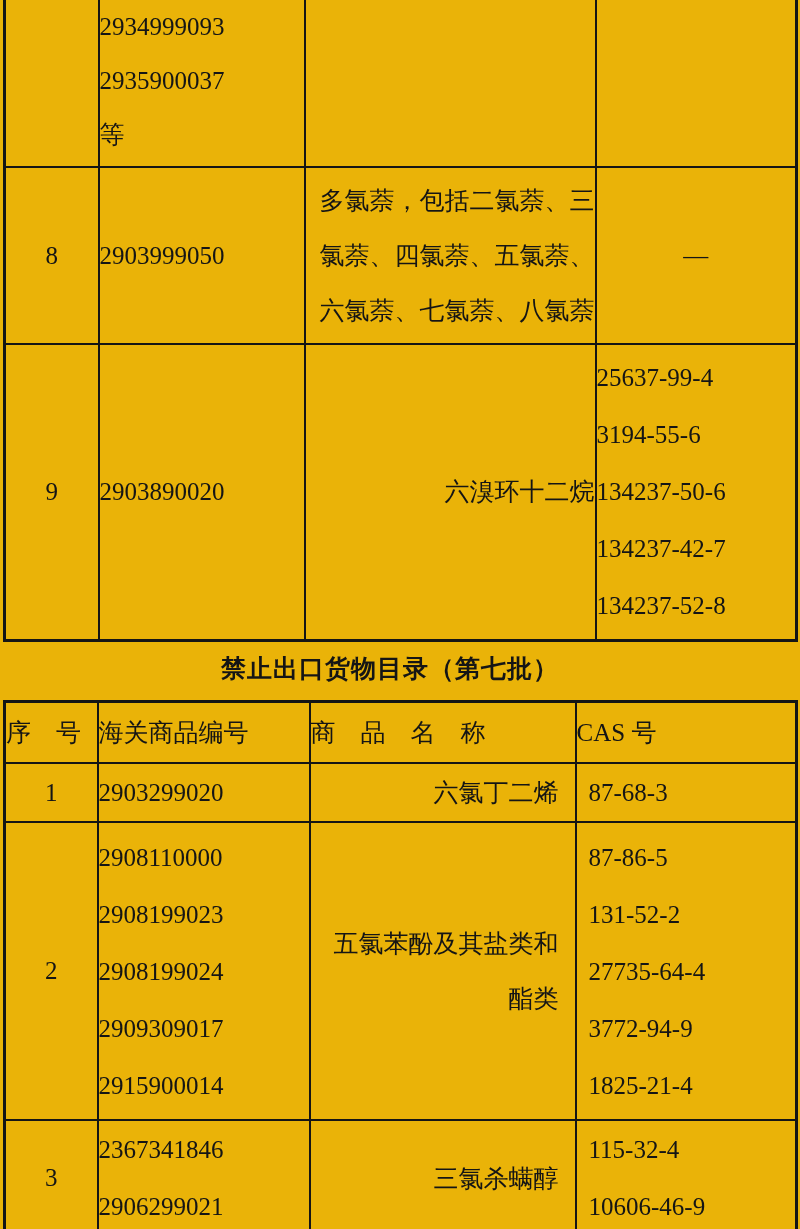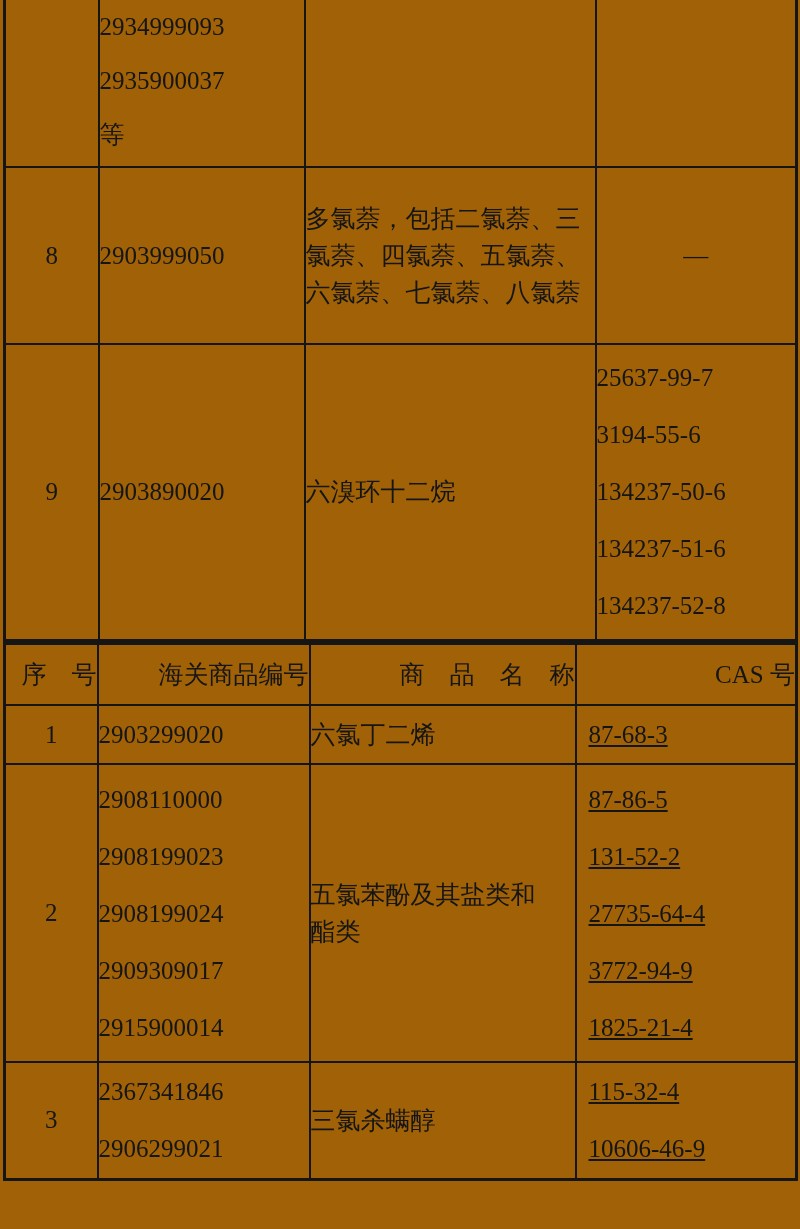--- a/index.html
+++ b/index.html
@@ -4,21 +4,21 @@
 <style>
   html, body {
     margin: 0;
     padding: 0;
     background: #ffffff;
   }
   .page {
     position: relative;
     width: 800px;
     height: 1229px;
-    background: #a16207;
+    background: #eab308;
     overflow: hidden;
     font-family: "Liberation Serif", "DejaVu Serif", serif;
     color: #151515;
   }
   table.doc-table {
     border-collapse: collapse;
     table-layout: fixed;
     margin-left: 3px;
     width: 792px;
   }
@@ -33,43 +33,43 @@
   }
   
   table.doc-table { border: 3px solid #151515; }
 
   
   table.top-table { border-top: none; }
   table.top-table tr.partial-row td { border-top: none; }
 
   .serial-cell { text-align: center; }
   .code-cell   { text-align: left; padding-left: 12px; padding-right: 2px; }
-  .name-cell   { text-align: left; padding-left: 12px; padding-right: 3px; line-height: 37px; }
+  .name-cell   { text-align: right; padding-left: 12px; padding-right: 3px; line-height: 55px; }
   .cas-cell    { text-align: left; padding-left: 11px; padding-right: 2px; }
   .center-cell { text-align: center; padding-left: 0; }
 
   .bottom-table .name-cell { padding-right: 16px; }
-  .bottom-table .cas-cell  { padding-left: 12px; text-decoration: underline; }
+  .bottom-table .cas-cell  { padding-left: 12px; }
 
   .cell-line { line-height: 57px; white-space: nowrap; }
   tr.partial-row .cell-line { line-height: 54px; }
   tr.partial-row .code-cell { vertical-align: bottom; padding-bottom: 4px; }
 
   .doc-title {
     width: 780px;
     height: 58px;
     line-height: 54px;
     text-align: center;
     font-size: 25px;
     font-weight: bold;
     letter-spacing: 1px;
     color: #151515;
   }
   .bottom-table th {
-    text-align: right;
+    text-align: left;
     font-weight: bold;
     font-size: 25px;
   }
 </style>
 </head>
 <body>
 
 <div class="page">
 
   <table class="doc-table top-table">
@@ -94,30 +94,31 @@
       <td class="serial-cell">8</td>
       <td class="code-cell">2903999050</td>
       <td class="name-cell">多氯萘，包括二氯萘、三氯萘、四氯萘、五氯萘、六氯萘、七氯萘、八氯萘</td>
       <td class="cas-cell center-cell">—</td>
     </tr>
     <tr style="height:296px;">
       <td class="serial-cell">9</td>
       <td class="code-cell">2903890020</td>
       <td class="name-cell">六溴环十二烷</td>
       <td class="cas-cell">
-            <div class="cell-line">25637-99-7</div>
+            <div class="cell-line">25637-99-4</div>
             <div class="cell-line">3194-55-6</div>
             <div class="cell-line">134237-50-6</div>
-            <div class="cell-line">134237-51-6</div>
+            <div class="cell-line">134237-42-7</div>
             <div class="cell-line">134237-52-8</div>
           </td>
     </tr>
   </tbody>
     </table>
 
+  <div class="doc-title">禁止出口货物目录（第七批）</div>
 
   <table class="doc-table bottom-table">
     <colgroup>
       <col style="width:93px">
         <col style="width:212px">
         <col style="width:266px">
         <col style="width:221px">
     </colgroup>
     <tbody>
         <tr style="height:62px;">

